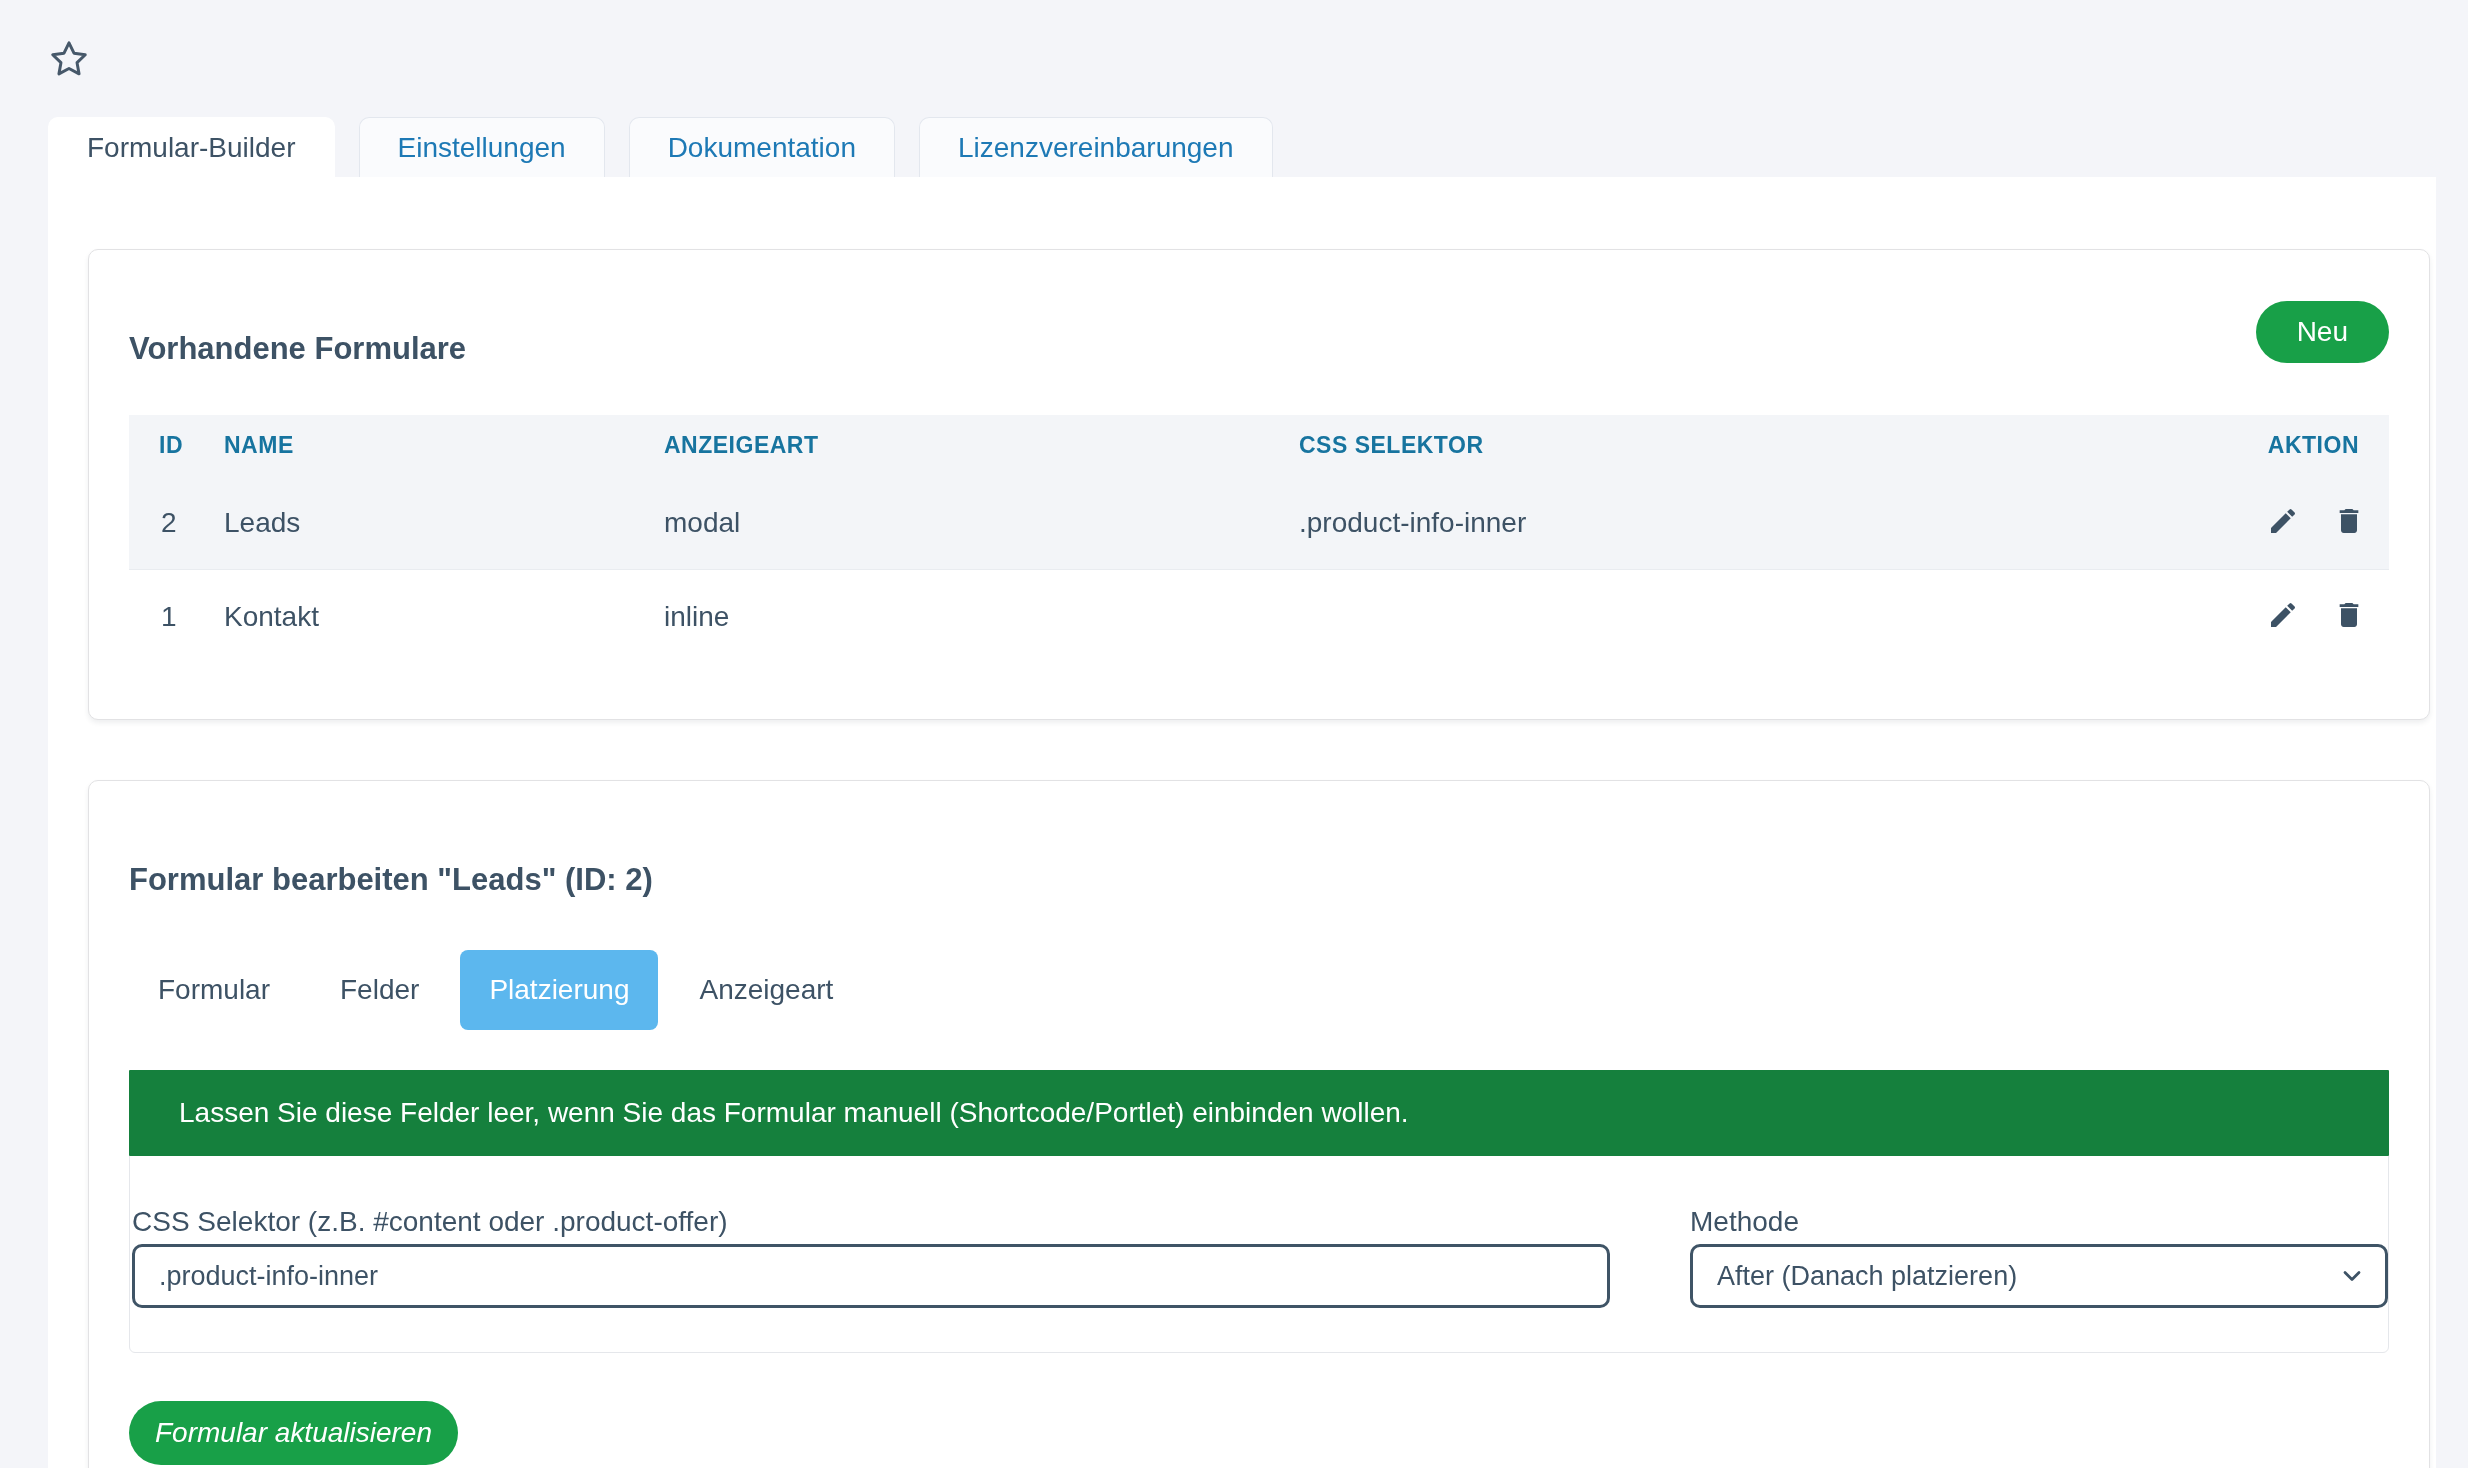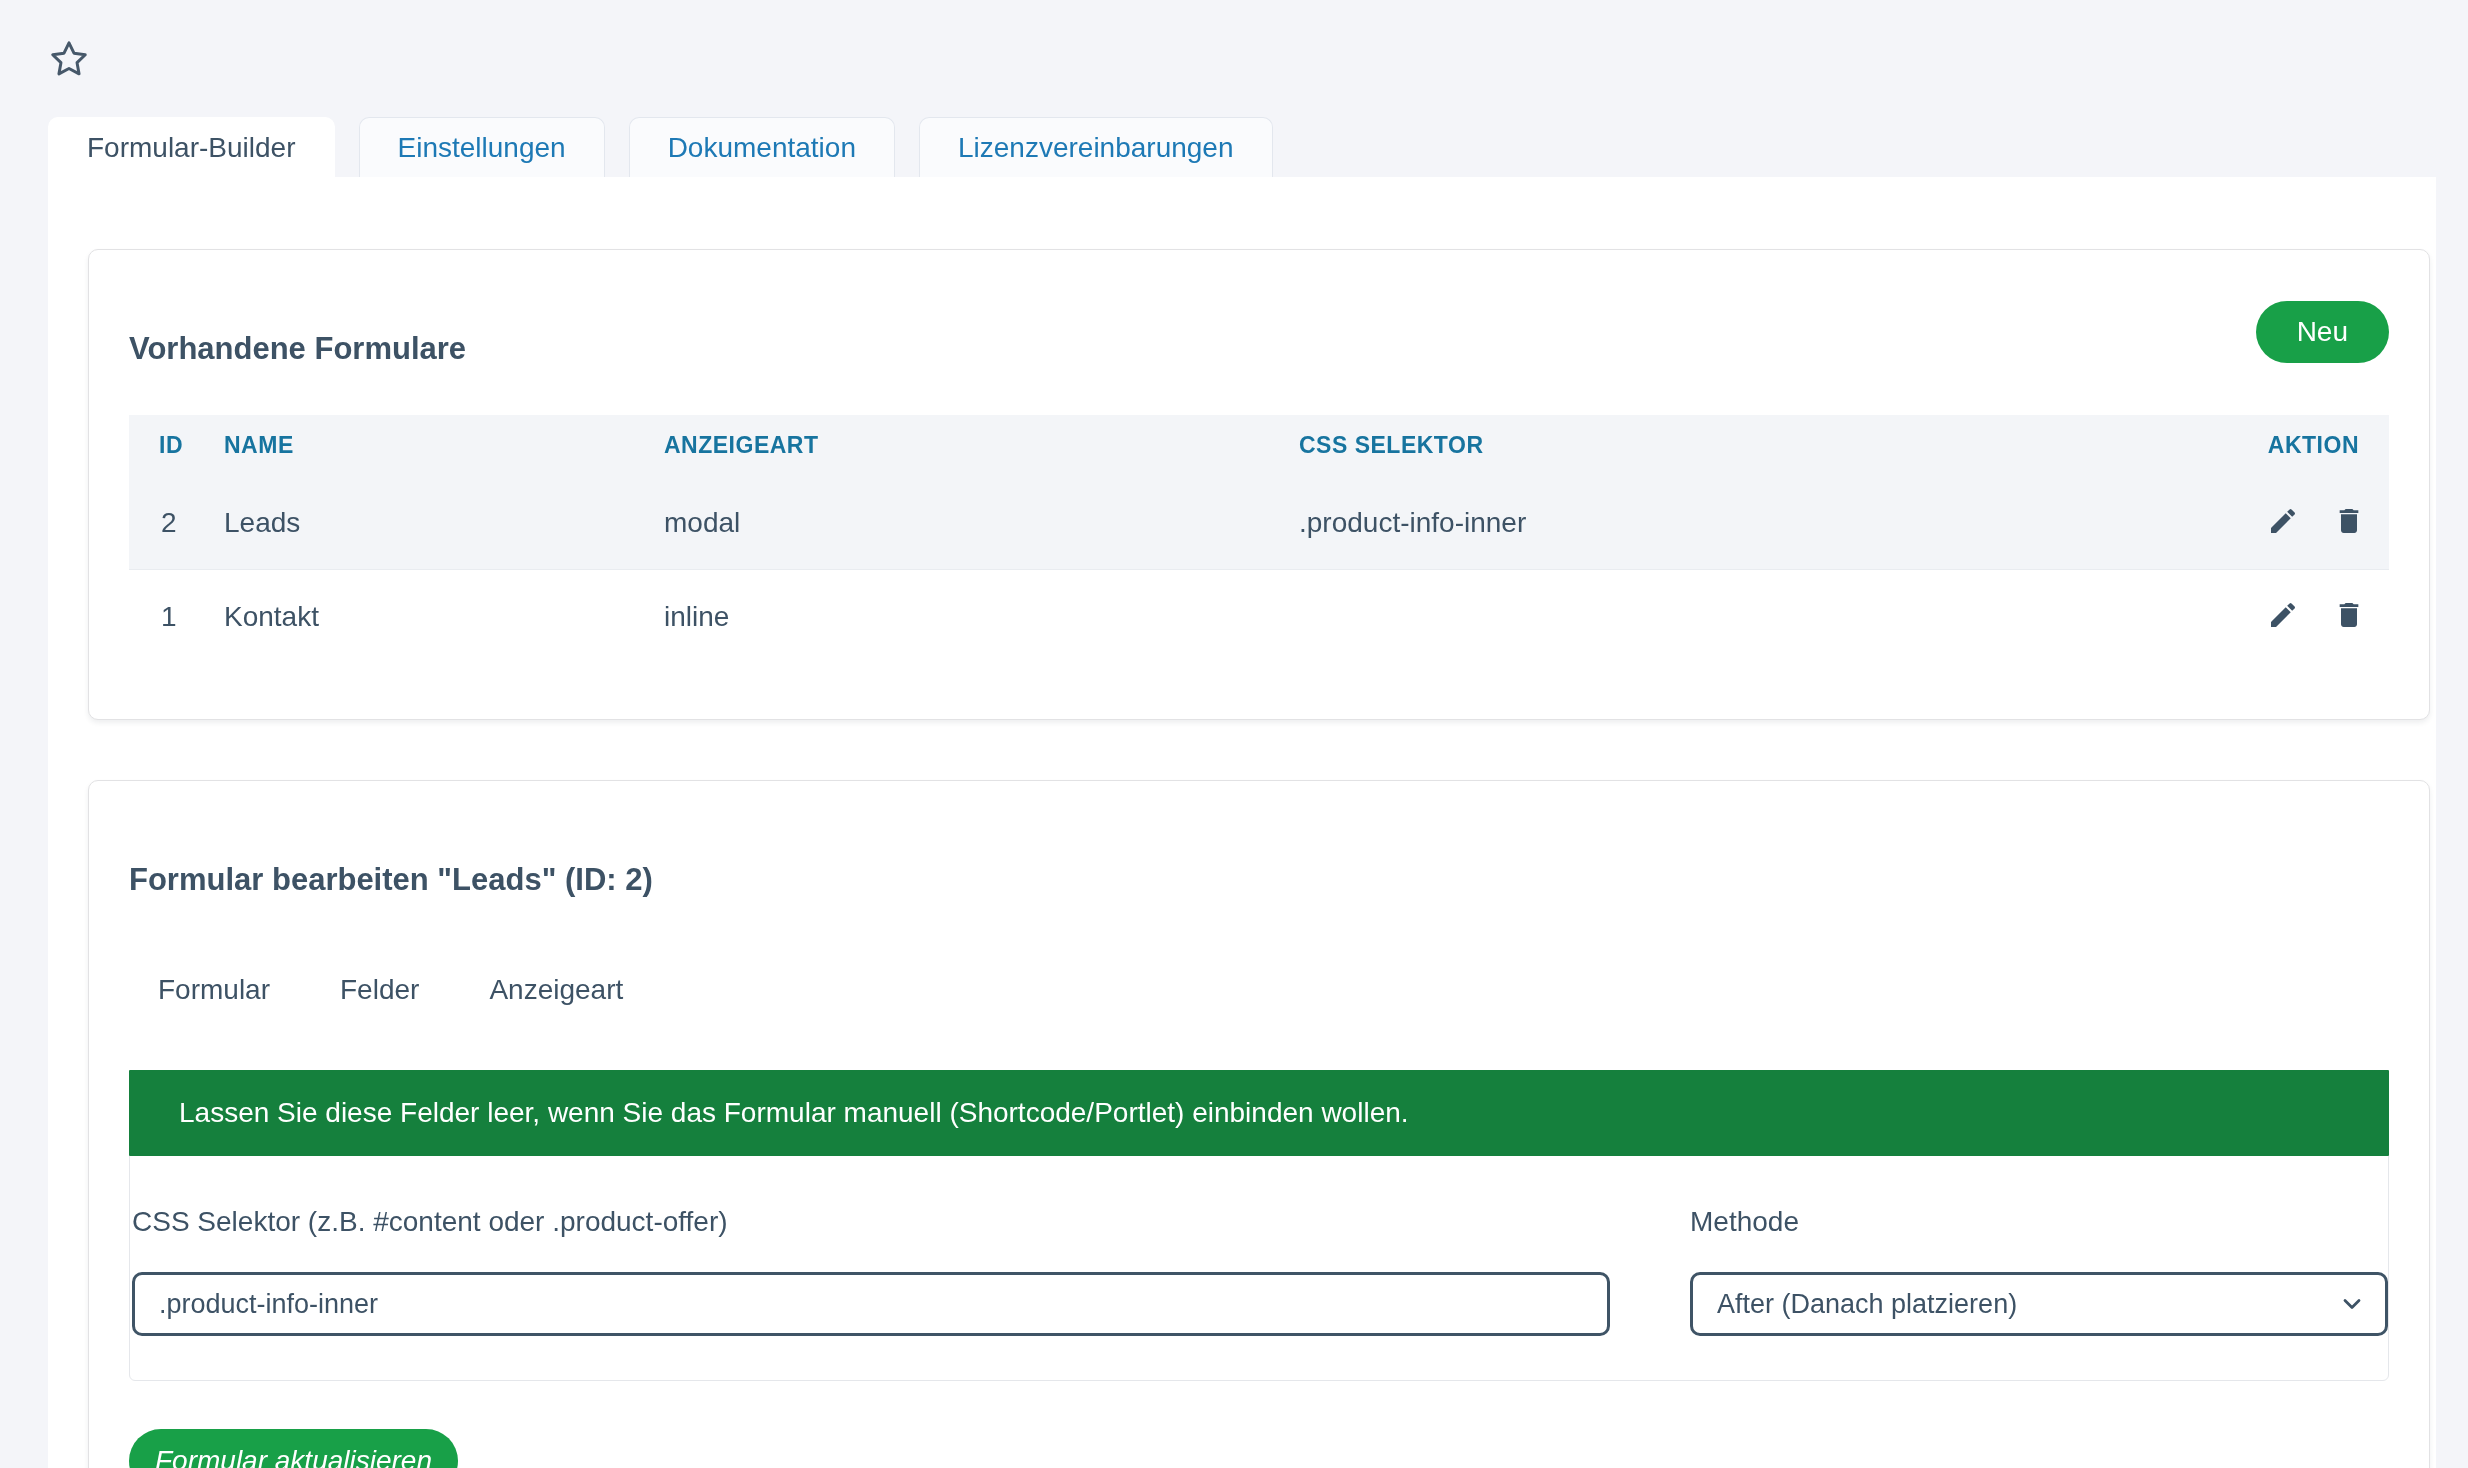--- a/index.html
+++ b/index.html
@@ -171,21 +171,21 @@
   }
   .fields-row {
     display: flex;
     justify-content: space-between;
     padding: 24px 0 44px 2px;
   }
   .field label {
     display: block;
     font-size: 28px;
     color: #3d5265;
-    margin: 26px 0 34px 0;
+    margin: 26px 0 6px 0;
   }
   .field-css { width: 1478px; }
   .field-methode { width: 698px; }
   .text-input, .select-input {
     width: 100%;
     height: 64px;
     border: 3px solid #3f5466;
     border-radius: 10px;
     background: #ffffff;
     font-family: inherit;
@@ -283,20 +283,21 @@
       </tbody>
     </table>
   </section>
 
   <section class="card card-edit">
     <h2>Formular bearbeiten "Leads" (ID: 2)</h2>
 
     <div class="subtabs">
       <div class="subtab">Formular</div>
       <div class="subtab">Felder</div>
+      <div class="subtab active">Platzierung</div>
       <div class="subtab">Anzeigeart</div>
     </div>
 
     <div class="placement-panel">
       <div class="notice">Lassen Sie diese Felder leer, wenn Sie das Formular manuell (Shortcode/Portlet) einbinden wollen.</div>
       <div class="fields-row">
         <div class="field field-css">
           <label>CSS Selektor (z.B. #content oder .product-offer)</label>
           <input class="text-input" type="text" value=".product-info-inner" style="">
         </div>

